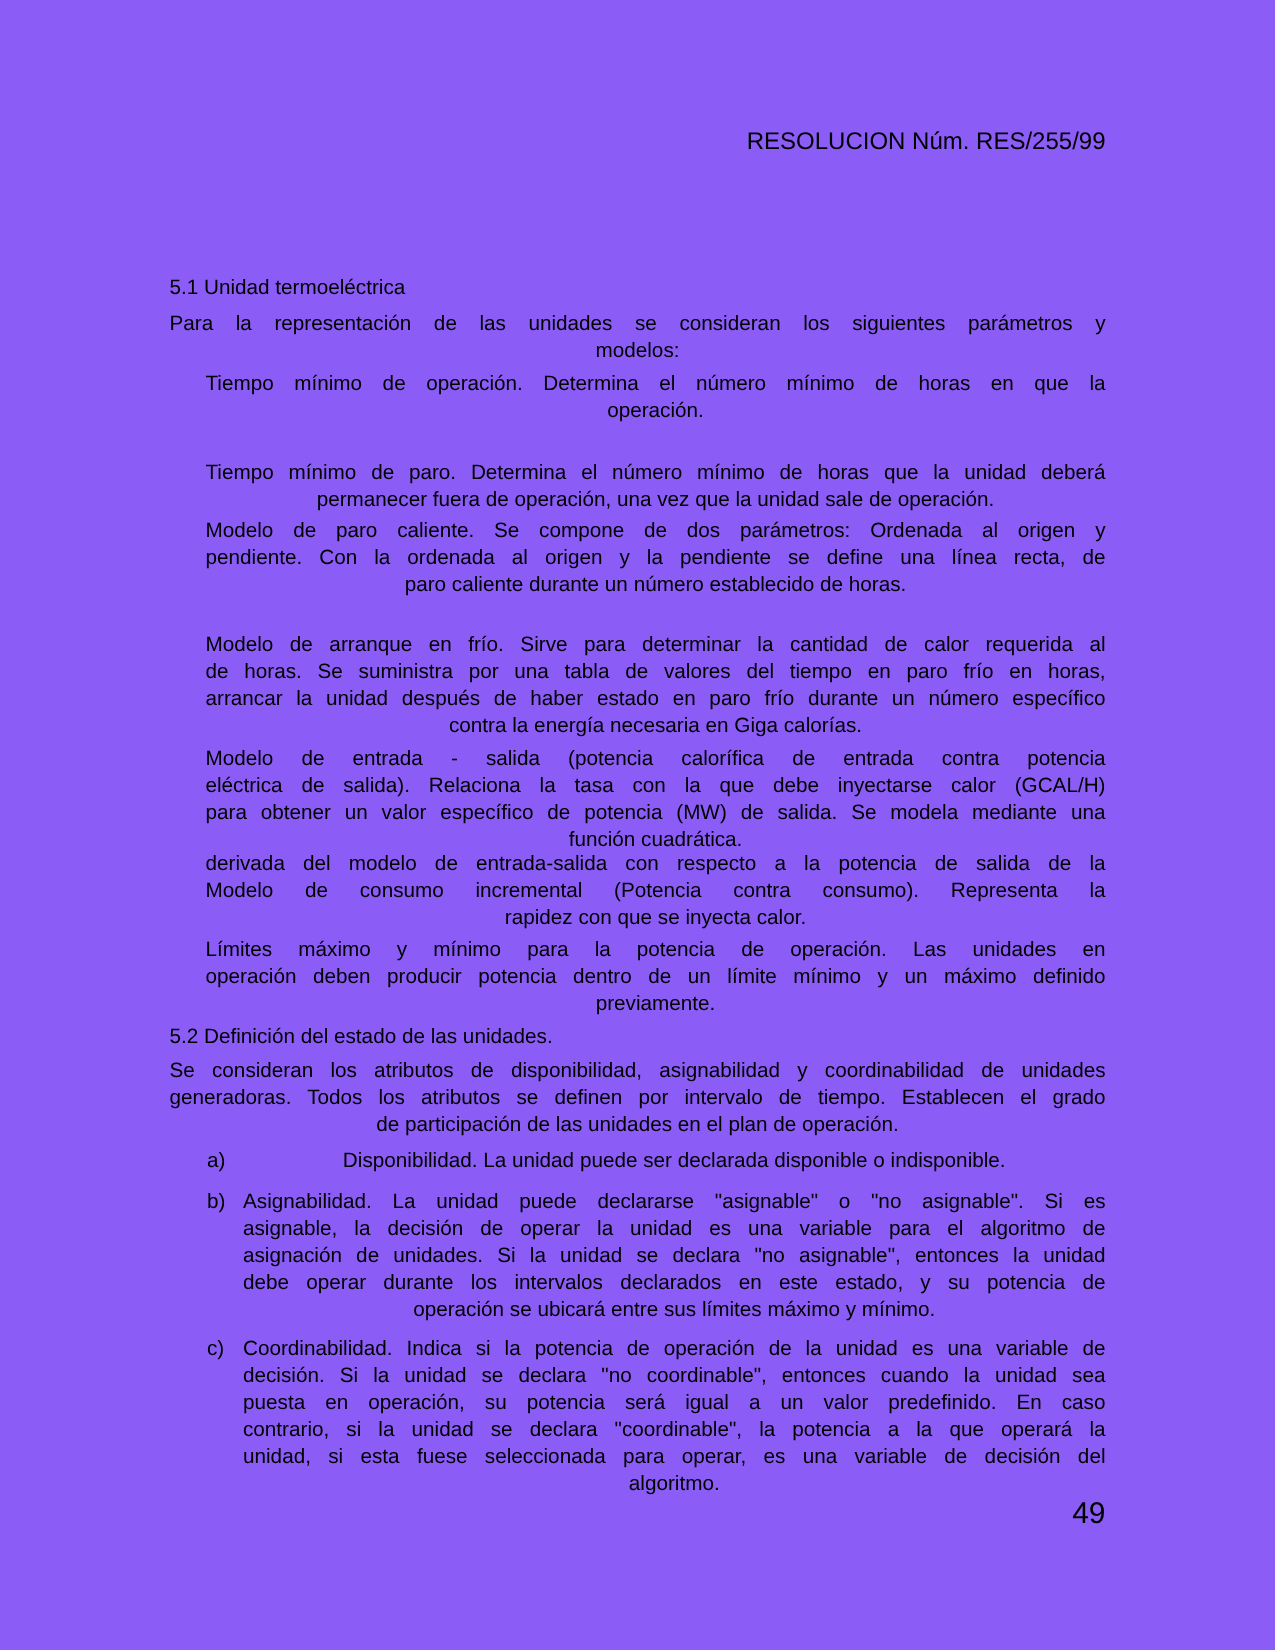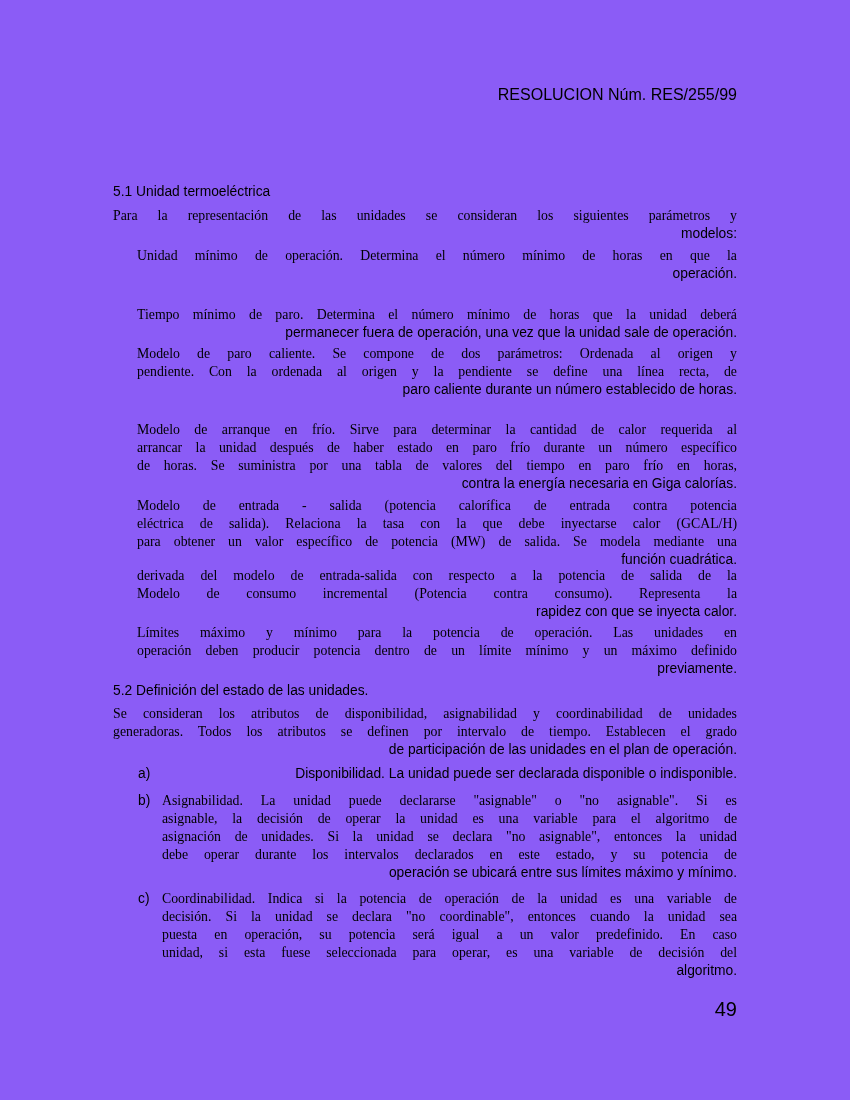--- a/index.html
+++ b/index.html
@@ -25,22 +25,22 @@
     position: absolute; left: 113px;
     font-size: 13.8px; line-height: 18px;
     white-space: nowrap;
   }
   .blk {
     position: absolute;
     font-size: 13.8px; line-height: 18px;
   }
   .main { left: 113px; width: 624px; }
   .ind  { left: 137px; width: 600px; }
-  .jl { text-align: justify; text-align-last: justify; white-space: nowrap; font-family: Liberation Serif, serif; }
-  .ll { text-align: right; white-space: nowrap; }
+  .jl { text-align: justify; text-align-last: justify; white-space: nowrap; }
+  .ll { text-align: center; white-space: nowrap; }
   .litem {
     position: absolute; left: 138px; width: 599px;
     font-size: 13.8px; line-height: 18px;
   }
   .mk { position: absolute; left: 0; top: 0; }
   .lbody { margin-left: 24px; }
   .pgnum {
     position: absolute; top: 1000px; right: 113px;
     font-size: 20px; line-height: 18px;
   }
@@ -53,39 +53,39 @@
   <div class="hdr">RESOLUCION Núm. RES/255/99</div>
 
   <div class="sec-title" style="top:183px">5.1 Unidad termoeléctrica</div>
 
   <div class="blk main" style="top:207px">
     <div class="jl">Para la representación de las unidades se consideran los siguientes parámetros y</div>
     <div class="ll">modelos:</div>
   </div>
 
   <div class="blk ind" style="top:247px">
-    <div class="jl">Unidad mínimo de operación.  Determina el número mínimo de horas en que la</div>
+    <div class="jl">Tiempo mínimo de operación.  Determina el número mínimo de horas en que la</div>
     <div class="ll">operación.</div>
   </div>
 
   <div class="blk ind" style="top:306px">
     <div class="jl">Tiempo mínimo de paro.  Determina el número mínimo de horas que la unidad deberá</div>
     <div class="ll">permanecer fuera de operación, una vez que la unidad sale de operación.</div>
   </div>
 
   <div class="blk ind" style="top:345px">
     <div class="jl">Modelo de paro caliente.  Se compone de dos parámetros: Ordenada al origen y</div>
     <div class="jl">pendiente. Con la ordenada al origen y la pendiente se define una línea recta, de</div>
     <div class="ll">paro caliente durante un número establecido de horas.</div>
   </div>
 
   <div class="blk ind" style="top:421px">
     <div class="jl">Modelo de arranque en frío.  Sirve para determinar la cantidad de calor requerida al</div>
+    <div class="jl">de horas.  Se suministra por una tabla de valores del tiempo en paro frío en horas,</div>
     <div class="jl">arrancar la unidad después de haber estado en paro frío durante un número específico</div>
-    <div class="jl">de horas.  Se suministra por una tabla de valores del tiempo en paro frío en horas,</div>
     <div class="ll">contra la energía necesaria en Giga calorías.</div>
   </div>
 
   <div class="blk ind" style="top:497px">
     <div class="jl">Modelo de entrada - salida (potencia calorífica de entrada contra potencia</div>
     <div class="jl">eléctrica de salida).  Relaciona la tasa con la que debe inyectarse calor (GCAL/H)</div>
     <div class="jl">para obtener un valor específico de potencia (MW) de salida.  Se modela mediante una</div>
     <div class="ll">función cuadrática.</div>
   </div>
 
@@ -126,20 +126,21 @@
       <div class="ll">operación se ubicará entre sus límites máximo y mínimo.</div>
     </div>
   </div>
 
   <div class="litem" style="top:890px">
     <span class="mk">c)</span>
     <div class="lbody">
       <div class="jl">Coordinabilidad. Indica si la potencia de operación de la unidad es una variable de</div>
       <div class="jl">decisión.  Si la unidad se declara "no coordinable", entonces cuando la unidad sea</div>
       <div class="jl">puesta en operación, su potencia será igual a un valor predefinido.  En caso</div>
+      <div class="jl">contrario, si la unidad se declara "coordinable", la potencia a la que operará la</div>
       <div class="jl">unidad, si esta fuese seleccionada para operar, es una variable de decisión del</div>
       <div class="ll">algoritmo.</div>
     </div>
   </div>
 
   <div class="pgnum">49</div>
 
 </div>
 
 </body></html>

